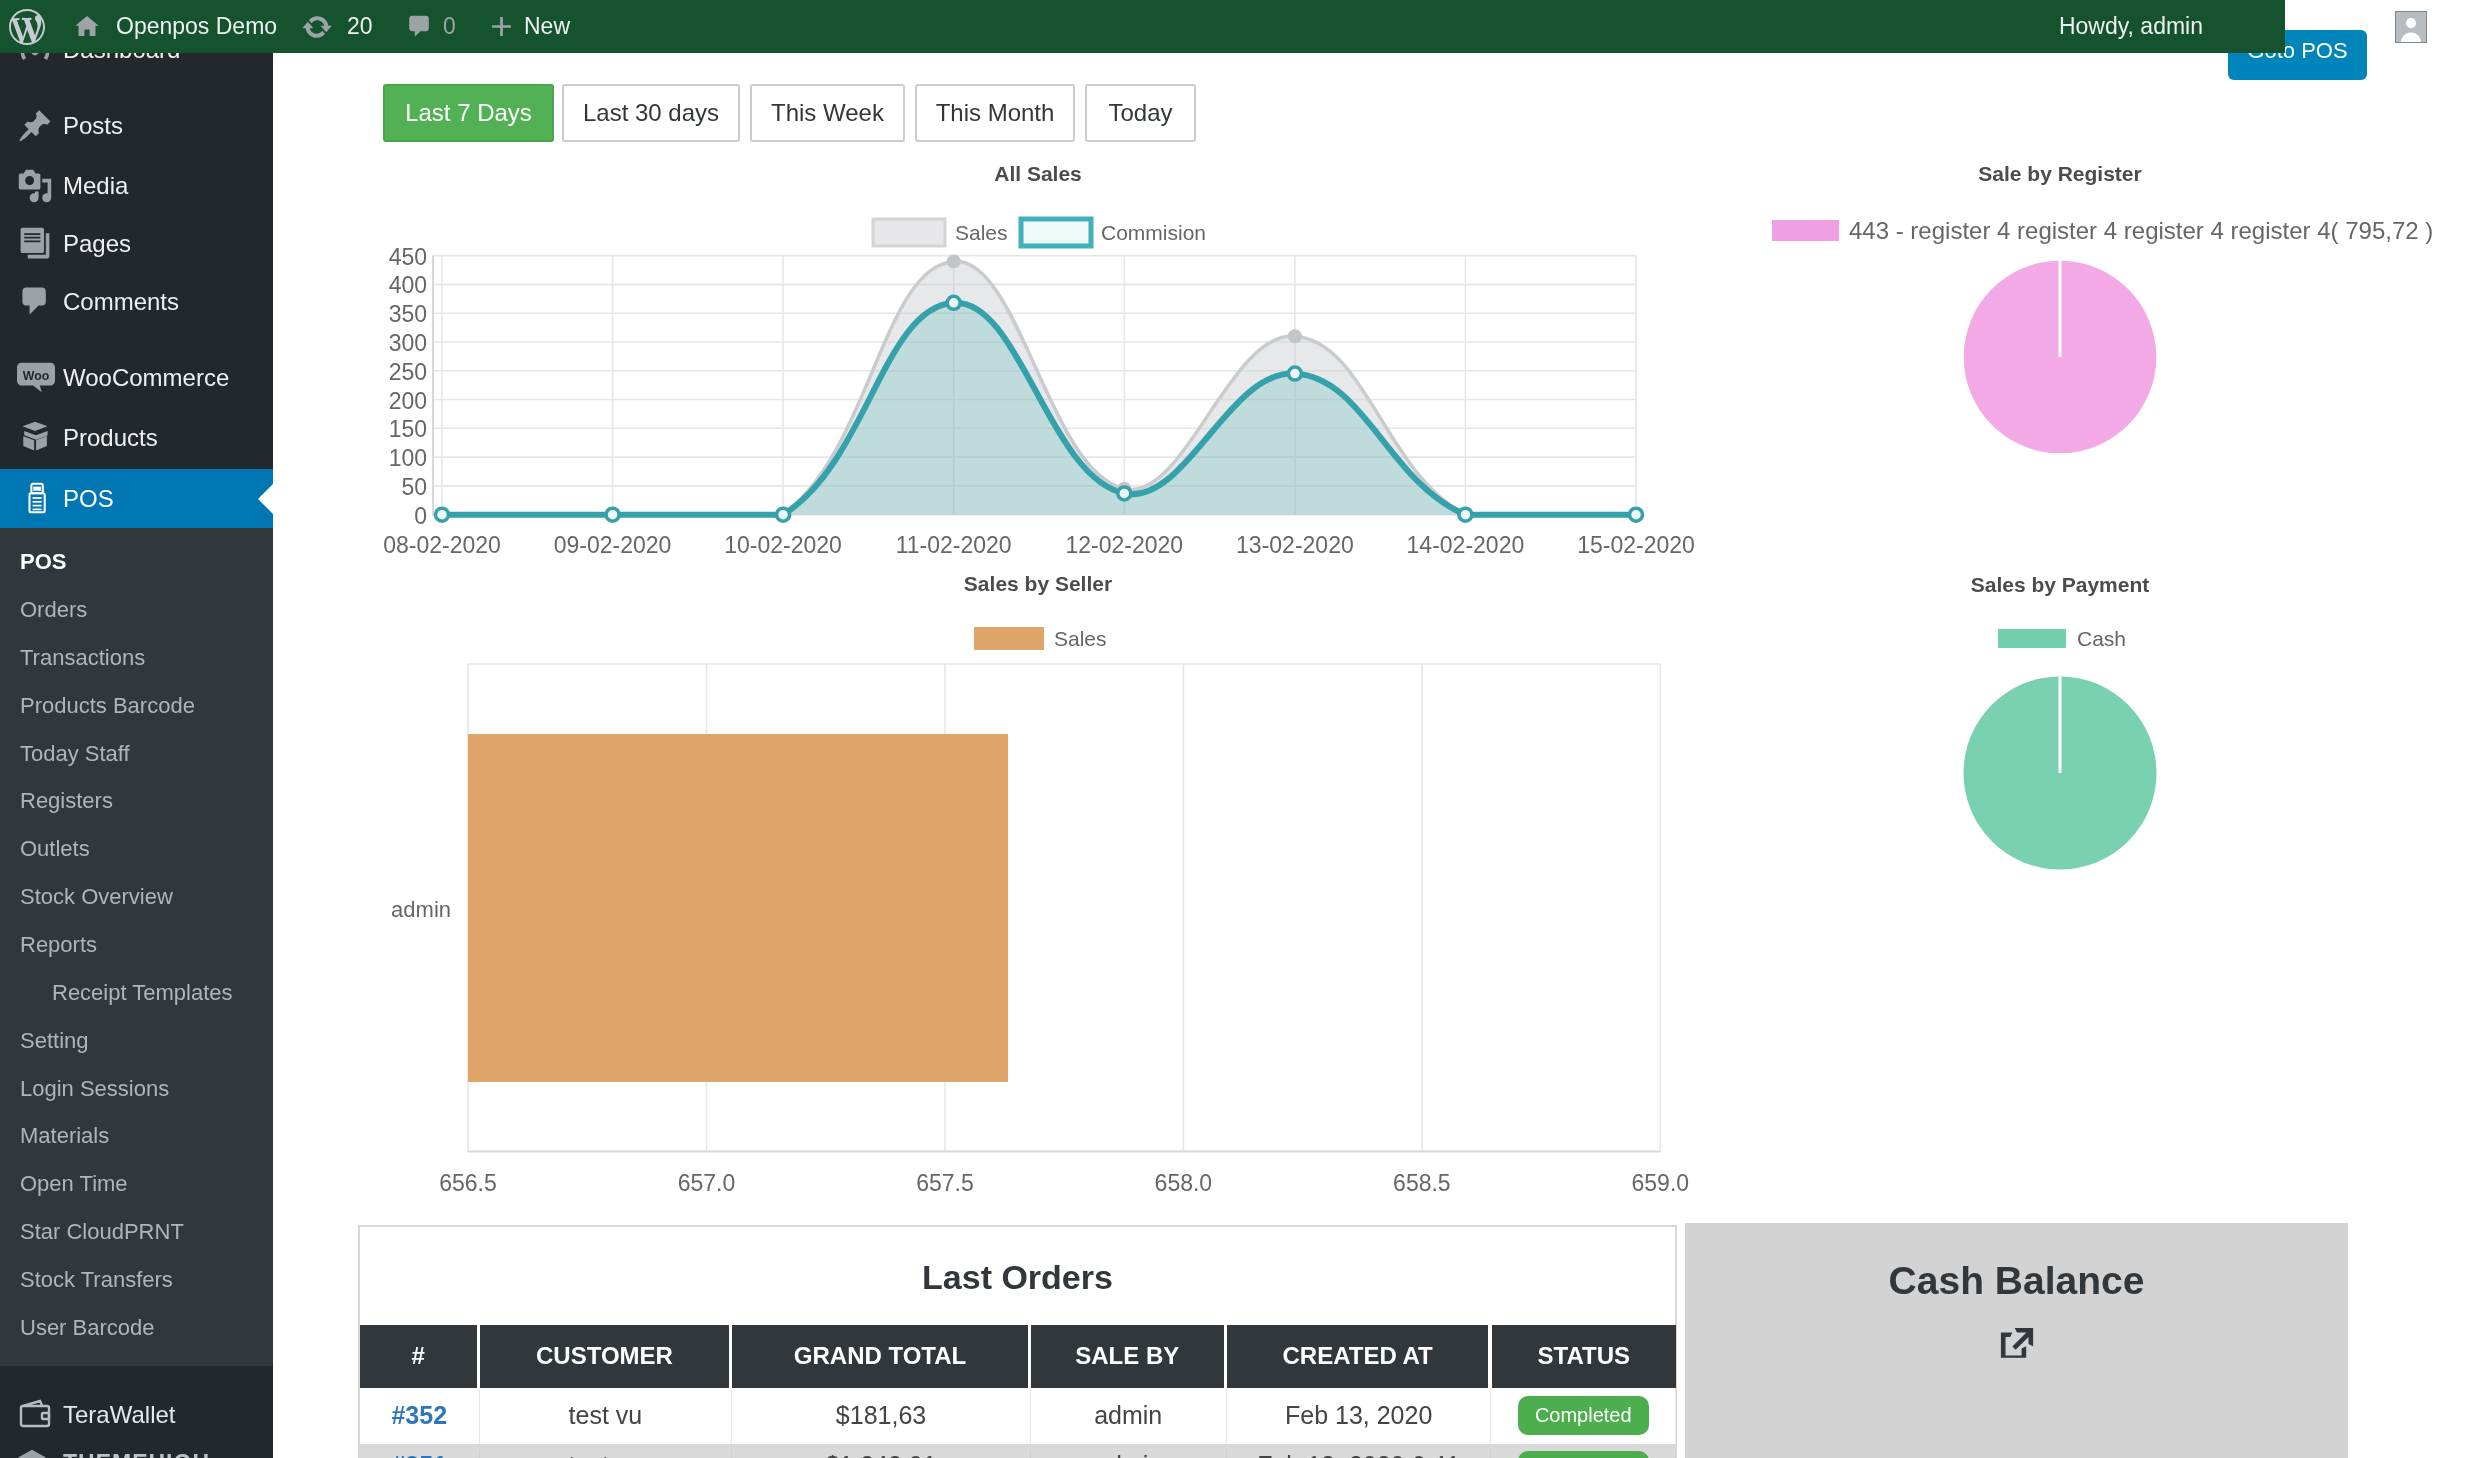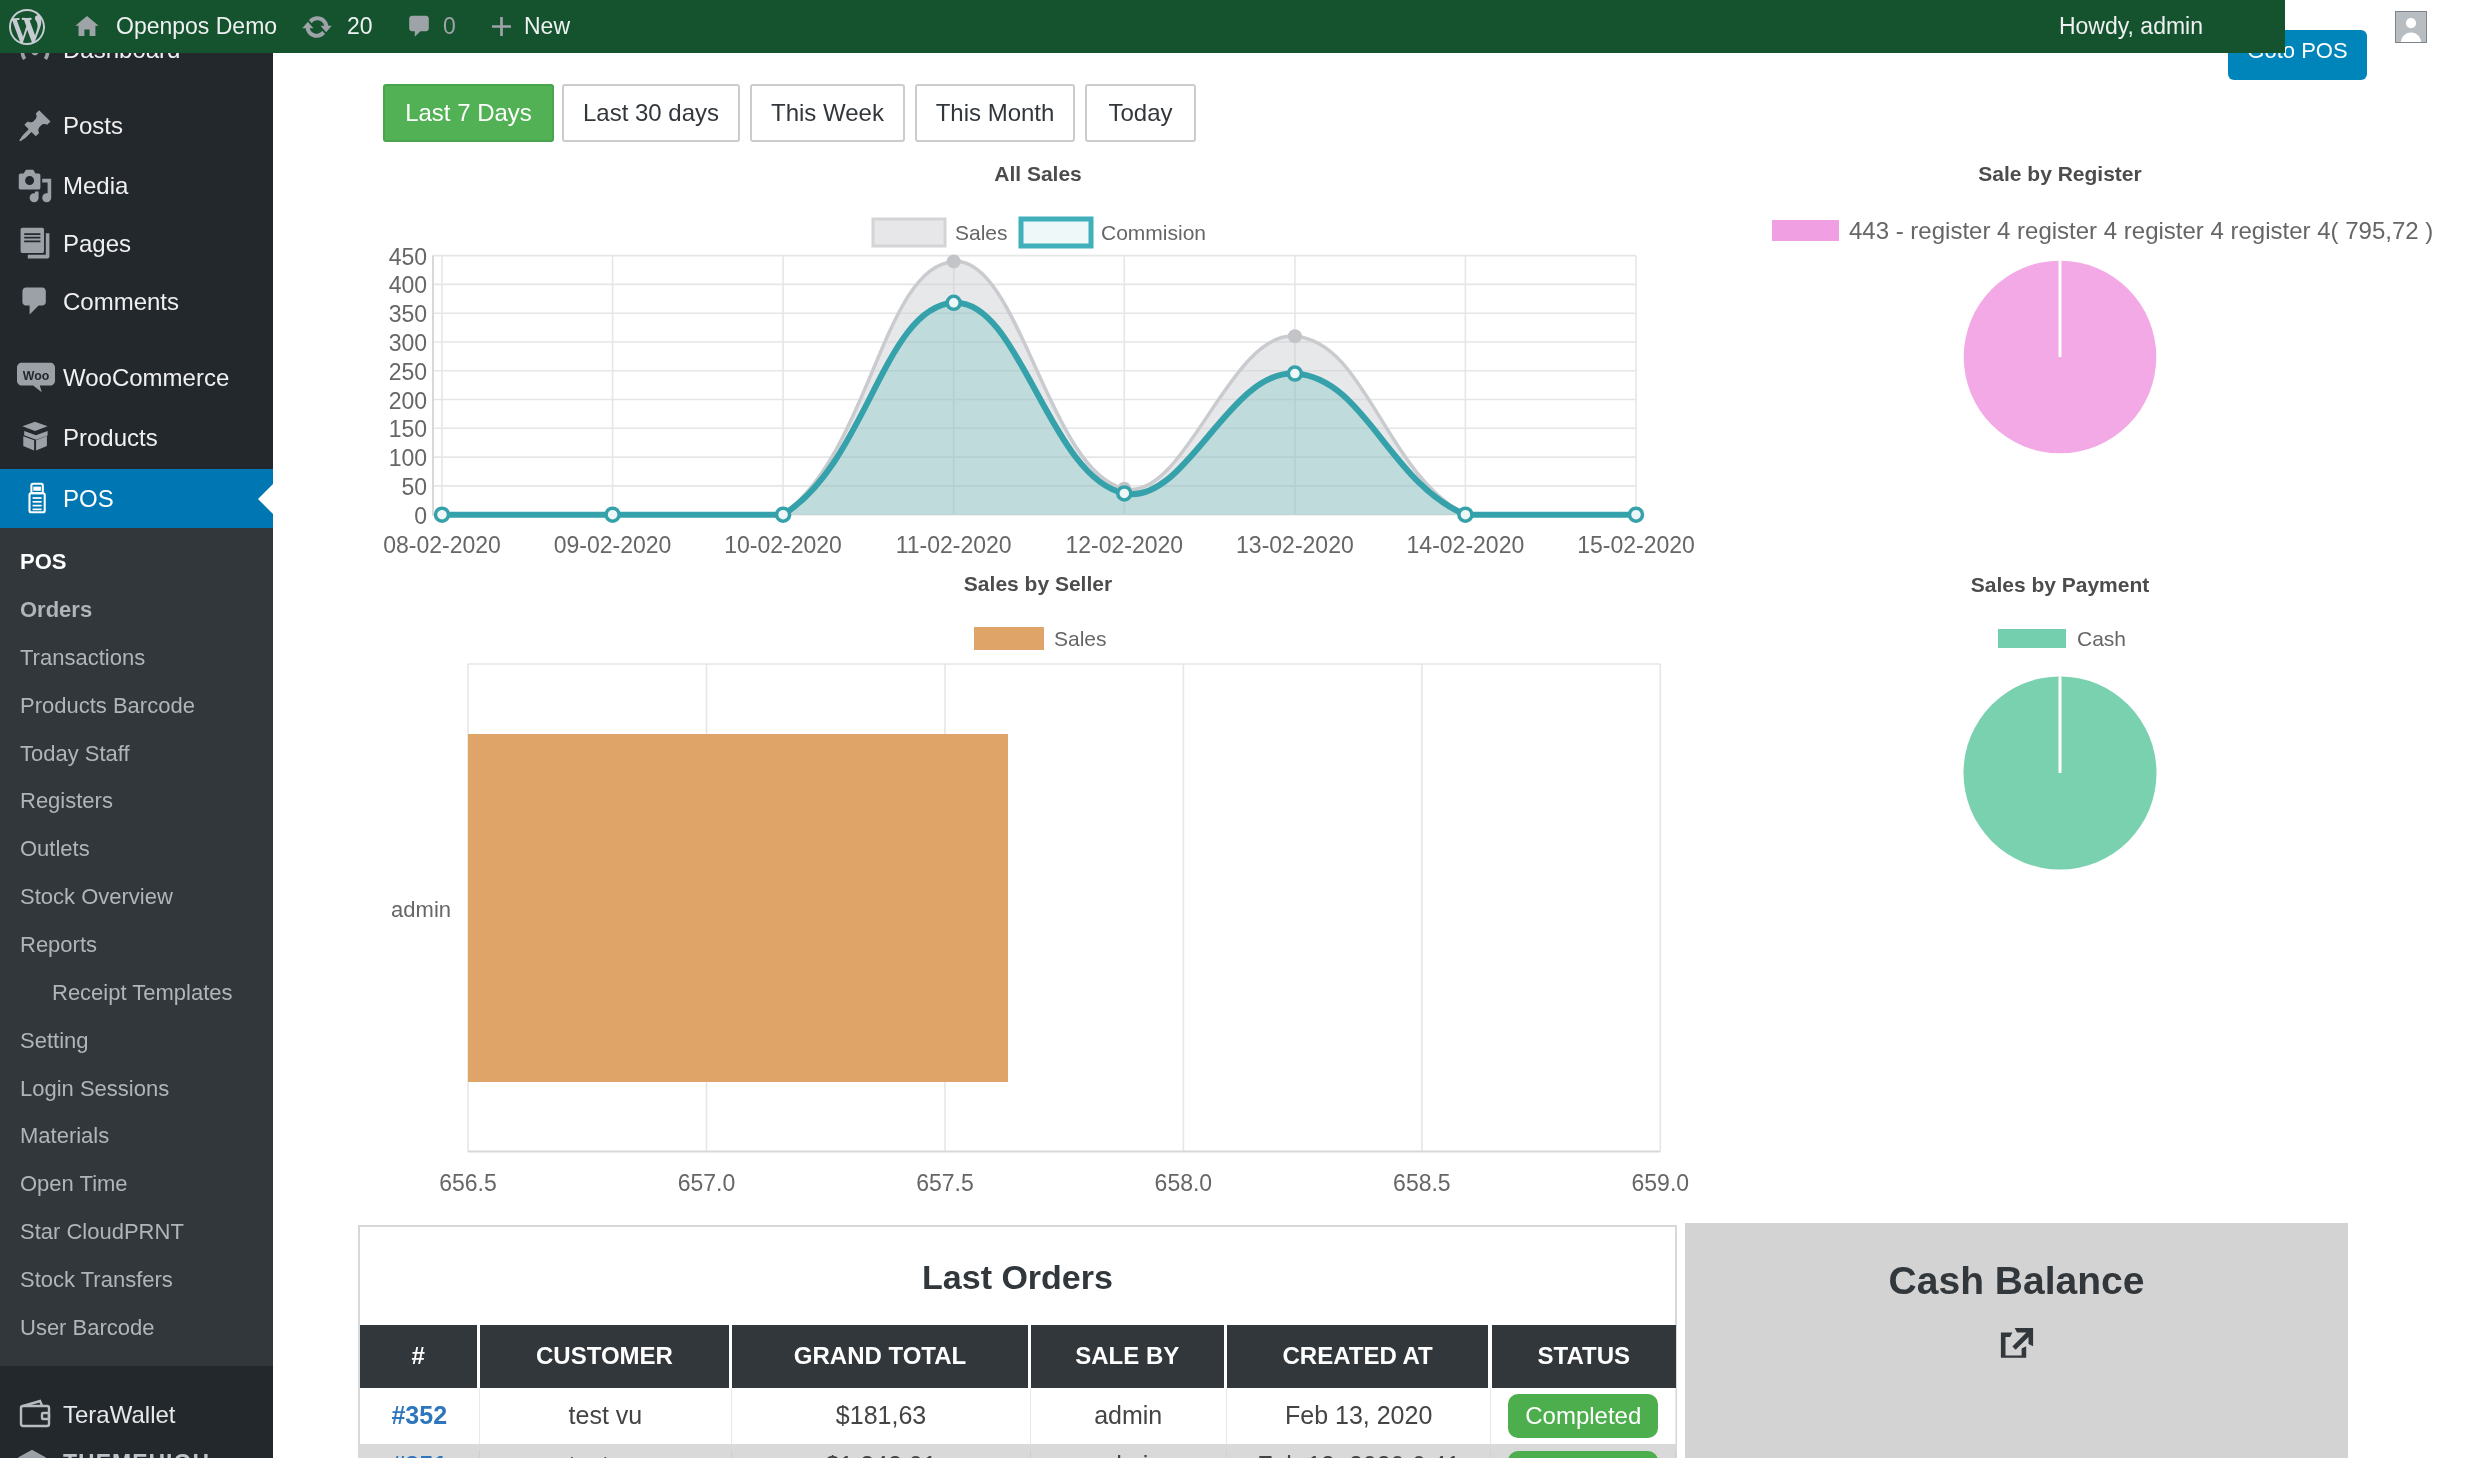--- a/index.html
+++ b/index.html
@@ -45,21 +45,21 @@
   background:#fff; border:2px solid #d8d8d8; z-index:5; }
 #orders h2 { font-family:"Liberation Sans", sans-serif; font-size:34px; color:#32373c;
   text-align:center; margin-top:31px; font-weight:bold; }
 #otable { position:absolute; left:0px; top:97.5px; width:1315px; }
 
 #otable .hcell { position:absolute; top:0; height:63px; background:#32373c; color:#fff;
   font-weight:bold; font-size:24px; display:flex; align-items:center; justify-content:center; }
 #otable .rcell { position:absolute; height:56px; color:#444; font-size:25px;
   display:flex; align-items:center; justify-content:center;
   border-right:1px solid #e8e8e8; }
-.badge { background:#4cae4c; color:#fff; font-size:24px; border-radius:10px;
+.badge { background:#4cae4c; color:#fff; font-size:20px; border-radius:10px;
   padding:8px 17px; }
 #cashbox { position:absolute; left:1685px; top:1223px; width:663px; height:300px;
   background:#d3d3d3; z-index:5; text-align:center; }
 #cashbox .t { font-size:39px; font-weight:bold; color:#32373c; margin-top:36px; }
 #cashbox .amt { font-size:43px; font-weight:bold; color:#1bd3a4; margin-top:66px; }
 </style>
 </head>
 <body>
 <div id="page">
 
@@ -274,21 +274,21 @@
           <span class="txt" style="color:#e6e8ea">TeraWallet</span>
         </div>
 <div style="position:absolute;left:15px;top:1448px;width:34px;height:34px;"><svg width="34" height="34" viewBox="0 0 20 20" fill="#9ca1a8">
             <path d="M10 1l8 4.5v9L10 19l-8-4.5v-9z"></path>
           </svg></div>
         <div style="position:absolute;left:63px;top:1450px;font-weight:bold;color:#bdc2c7;font-size:23px;letter-spacing:1px">THEMEHIGH</div>
       </div>
   <div class="subwrap"></div>
   <div id="subitems">
         <div class="sitem" style="top:562px;font-weight:bold;color:#ffffff;">POS</div>
-<div class="sitem" style="top:610px;font-weight:bold;">Orders</div>
+<div class="sitem" style="top:610px;">Orders</div>
 <div class="sitem" style="top:658px;">Transactions</div>
 <div class="sitem" style="top:706px;">Products Barcode</div>
 <div class="sitem" style="top:754px;">Today Staff</div>
 <div class="sitem" style="top:801px;">Registers</div>
 <div class="sitem" style="top:849px;">Outlets</div>
 <div class="sitem" style="top:897px;">Stock Overview</div>
 <div class="sitem" style="top:945px;">Reports</div>
 <div class="sitem" style="top:993px;margin-left:32px;">Receipt Templates</div>
 <div class="sitem" style="top:1041px;">Setting</div>
 <div class="sitem" style="top:1089px;">Login Sessions</div>

